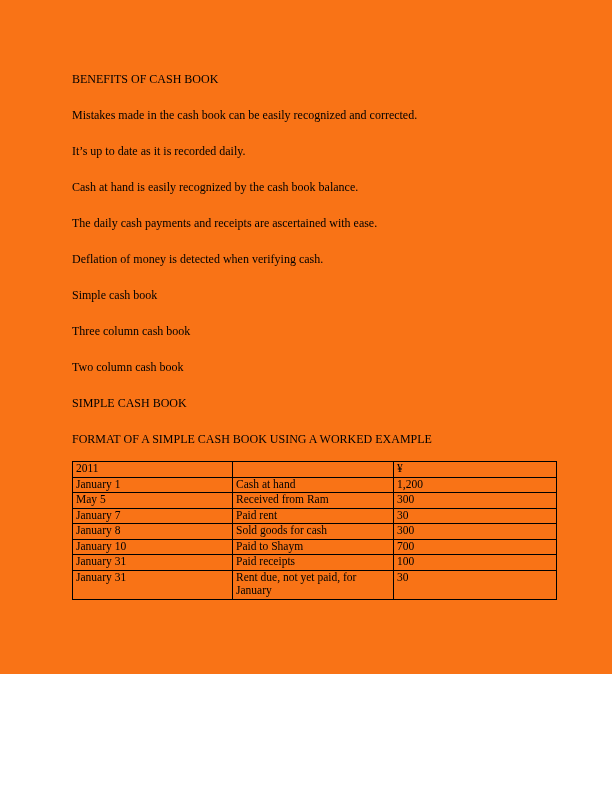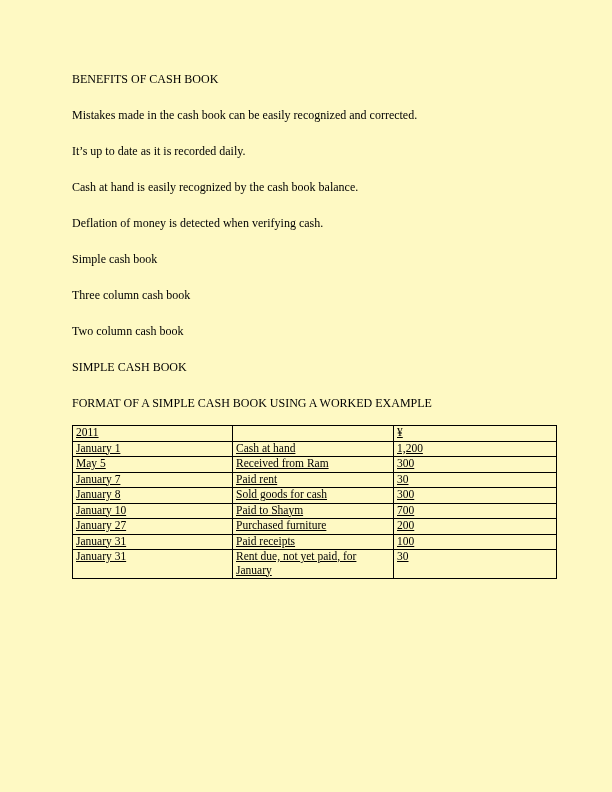--- a/index.html
+++ b/index.html
@@ -1,20 +1,20 @@
 <!DOCTYPE html>
 <html><head>
 <meta charset="utf-8">
 <style>
   html, body { margin: 0; padding: 0; background: #ffffff; }
   .page {
     position: relative;
     width: 612px;
-    height: 792px;
-    background: #fef9c3;
+    height: 674px;
+    background: #f97316;
     color: #000000;
     font-family: "Liberation Serif", "DejaVu Serif", serif;
     font-size: 12px;
     box-sizing: border-box;
     padding: 65px 65px 0 72px;
     overflow: hidden;
   }
   .para {
     margin: 0 0 8px 0;
     line-height: 28px;
@@ -27,35 +27,35 @@
     width: 466px;
     margin-top: 6px;
     font-size: 11.5px;
   }
   .cashbook-table td {
     border: 1px solid #000000;
     line-height: 13.5px;
     padding: 0 2px 1px 3px;
     vertical-align: top;
     overflow: hidden;
-    text-decoration: underline;
   }
   .col-date { width: 154px; }
   .col-desc { width: 155px; }
   .col-amt  { width: 157px; }
 </style>
 </head>
 <body>
 
 <div class="page">
 
   <p class="para">BENEFITS OF CASH BOOK</p>
   <p class="para">Mistakes made in the cash book can be easily recognized and corrected.</p>
   <p class="para">It’s up to date as it is recorded daily.</p>
   <p class="para">Cash at hand is easily recognized by the cash book balance.</p>
+  <p class="para">The daily cash payments and receipts are ascertained with ease.</p>
   <p class="para">Deflation of money is detected when verifying cash.</p>
   <p class="para">Simple cash book</p>
   <p class="para">Three column cash book</p>
   <p class="para">Two column cash book</p>
   <p class="para">SIMPLE CASH BOOK</p>
   <p class="para">FORMAT OF A SIMPLE CASH BOOK USING A WORKED EXAMPLE</p>
 
   <table class="cashbook-table">
     <tbody>
       <tr>
@@ -82,25 +82,20 @@
         <td>January 8</td>
         <td>Sold goods for cash</td>
         <td>300</td>
       </tr>
       <tr>
         <td>January 10</td>
         <td>Paid to Shaym</td>
         <td>700</td>
       </tr>
       <tr>
-        <td>January 27</td>
-        <td>Purchased furniture</td>
-        <td>200</td>
-      </tr>
-      <tr>
         <td>January 31</td>
         <td>Paid receipts</td>
         <td>100</td>
       </tr>
       <tr>
         <td>January 31</td>
         <td>Rent due, not yet paid, for January</td>
         <td>30</td>
       </tr>
     </tbody>

